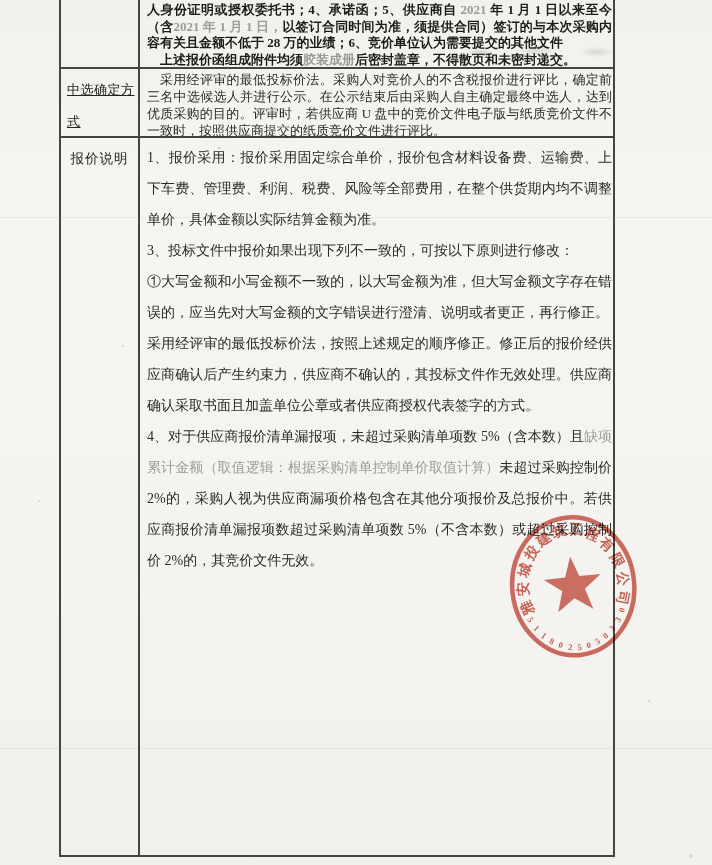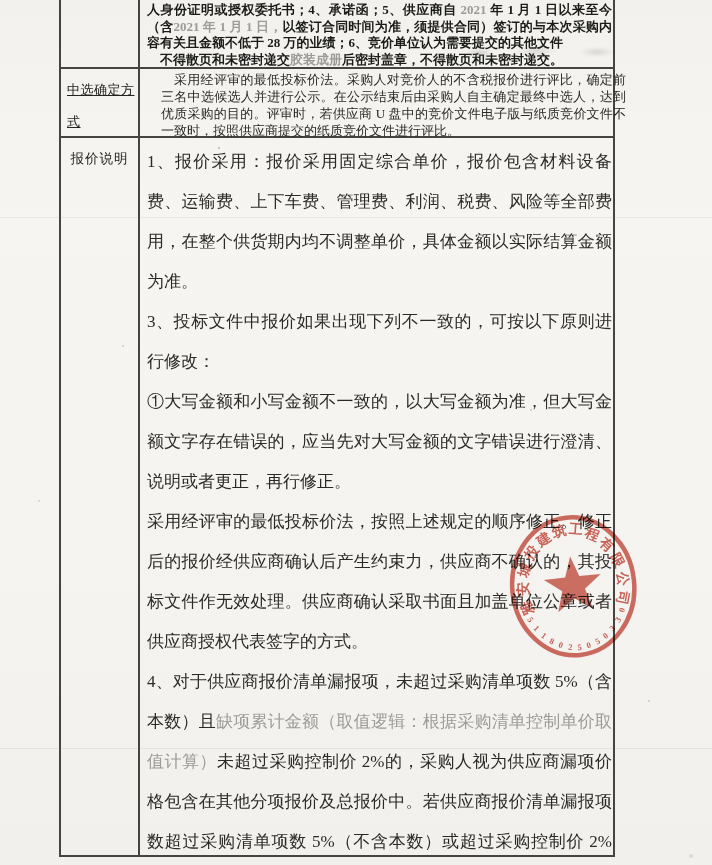--- a/index.html
+++ b/index.html
@@ -23,26 +23,26 @@
   .cell{position:absolute;box-sizing:border-box;}
   .label-r2{
     left:0;top:74px;width:77px;padding-left:6px;
     font-size:13px;letter-spacing:.5px;line-height:32px;color:#222220;text-decoration:underline;
   }
   .label-r3{
     left:0;top:150px;width:77px;text-align:center;
     font-size:13.5px;letter-spacing:1px;color:#222220;
   }
   .content-r1{left:86px;top:2px;width:465px;}
-  .content-r2{left:100px;top:71px;width:465px;}
+  .content-r2{left:86px;top:71px;width:465px;}
   .content-r3{left:86px;top:142px;width:465px;}
   p{margin:0;text-align:justify;}
   .content-r1 p{font-size:13px;line-height:16.5px;font-weight:bold;color:var(--ink-bold,#1b1b19);}
   .content-r2 p{font-size:13px;line-height:17px;text-indent:1em;}
-  .content-r3 p{font-size:17px;line-height:40px;}
+  .content-r3 p{font-size:14px;line-height:31px;}
   .indent1{text-indent:1em;}
   .gray{color:var(--faded,#9b9b98);}
   
   .stamp{position:absolute;left:506px;top:506px;width:140px;height:156px;
     transform:rotate(-6deg);mix-blend-mode:multiply;overflow:visible;}
   .stamp-ring{fill:none;stroke:var(--stamp,#c84b3e);stroke-width:4.5;opacity:.8;}
   .stamp-star{fill:var(--stamp,#c84b3e);opacity:.78;}
   .stamp-char{font-size:14px;font-weight:bold;fill:var(--stamp,#c84b3e);
     text-anchor:middle;dominant-baseline:central;opacity:.85;
     font-family:"Liberation Serif","DejaVu Serif",serif;}
@@ -71,21 +71,21 @@
     <div class="vline"></div>
     <div class="hline h1"></div>
     <div class="hline h2"></div>
 
     <div class="cell label-r2">中选确定方式</div>
 
     <div class="cell label-r3">报价说明</div>
 
     <div class="cell content-r1">
       <p><span>人身份证明或授权委托书；4、承诺函；5、供应商自 </span><span class="gray">2021</span><span> 年 1 月 1 日以来至今（含</span><span class="gray">2021 年 1 月 1 日，</span><span>以签订合同时间为准，须提供合同）签订的与本次采购内容有关且金额不低于 28 万的业绩；6、竞价单位认为需要提交的其他文件</span></p>
-      <p class="indent1"><span>不得散页和未密封递交</span><span class="gray">胶装成册</span><span>后密封盖章，不得散页和未密封递交。</span></p>
+      <p class="indent1"><span>上述报价函组成附件均须</span><span class="gray">胶装成册</span><span>后密封盖章，不得散页和未密封递交。</span></p>
     </div>
 
     <div class="cell content-r2">
       <p>采用经评审的最低投标价法。采购人对竞价人的不含税报价进行评比，确定前三名中选候选人并进行公示。在公示结束后由采购人自主确定最终中选人，达到优质采购的目的。评审时，若供应商 U 盘中的竞价文件电子版与纸质竞价文件不一致时，按照供应商提交的纸质竞价文件进行评比。</p>
     </div>
 
     <div class="cell content-r3">
       <p>1、报价采用：报价采用固定综合单价，报价包含材料设备费、运输费、上下车费、管理费、利润、税费、风险等全部费用，在整个供货期内均不调整单价，具体金额以实际结算金额为准。</p>
       <p>3、投标文件中报价如果出现下列不一致的，可按以下原则进行修改：</p>
       <p>①大写金额和小写金额不一致的，以大写金额为准，但大写金额文字存在错误的，应当先对大写金额的文字错误进行澄清、说明或者更正，再行修正。</p>

